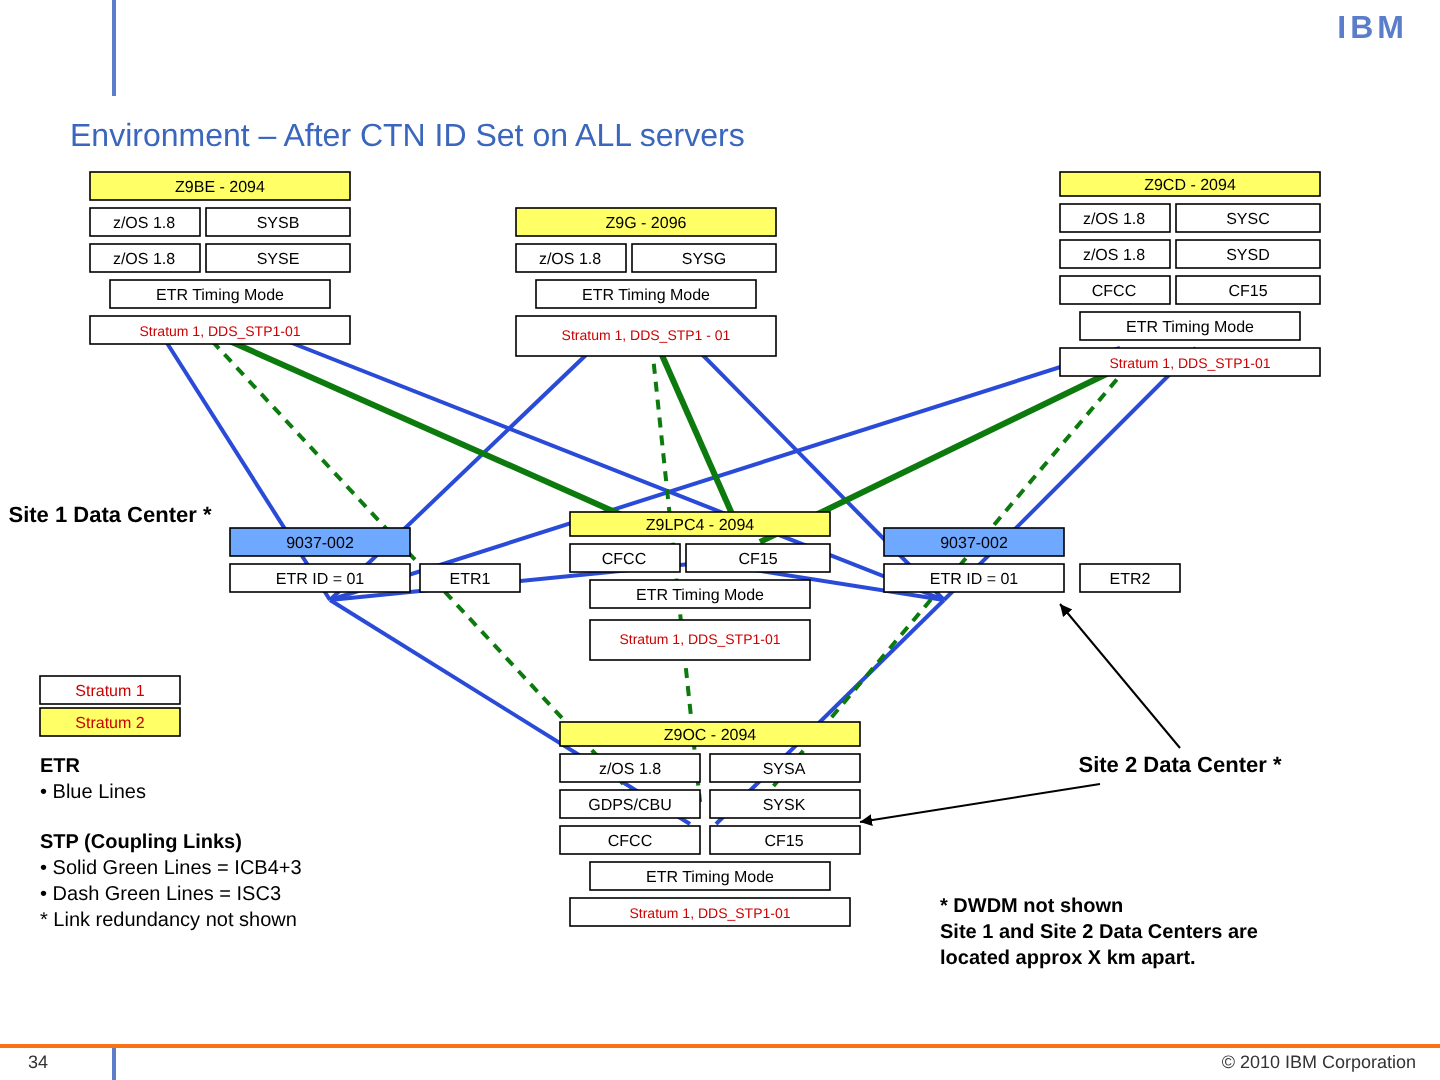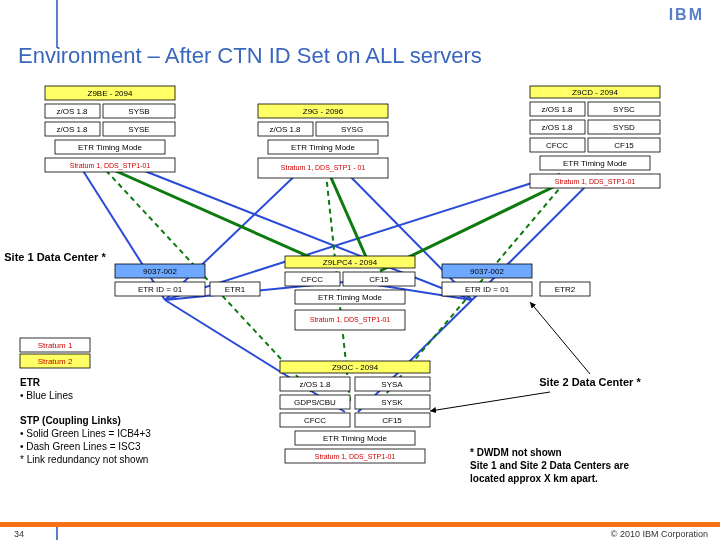--- a/index.html
+++ b/index.html
@@ -1,21 +1,21 @@
 <!DOCTYPE html>
 <html><head>
 <meta charset="utf-8">
 <style>
   * { box-sizing: border-box; }
   body { margin:0; font-family:Arial,Helvetica,sans-serif; background:#fff; width:720px; height:540px; position:relative; overflow:hidden; }
   .rule-top { position:absolute; left:56px; top:0; width:2px; height:48px; background:#5a7ec9; }
   .rule-bot { position:absolute; left:56px; bottom:0; width:2px; height:18px; background:#5a7ec9; }
   .logo { position:absolute; right:16px; top:6px; font-weight:900; letter-spacing:2px; font-size:16px; color:#5a7ec9;text-align:right; }
-  h1.title { position:absolute; left:18px; top:43px; font-size:22px; font-weight:400; color:#3a67bd; margin:0; }
-  .footer { position:absolute; bottom:2px; left:0; right:0; height:16px; border-top:5px solid #f97316; font-size:9px; color:#333; }
+  h1.title { position:absolute; left:18px; top:43px; font-size:16px; font-weight:400; color:#3a67bd; margin:17px; }
+  .footer { position:absolute; bottom:2px; left:0; right:0; height:16px; border-top:2px solid #f97316; font-size:9px; color:#333; }
   .footer .pg { position:absolute; left:14px; top:2px; }
   .footer .cp { position:absolute; right:12px; top:2px; }
   svg.dia { position:absolute; left:0; top:66px; width:720px; height:450px; }
   .bx { fill:#fff; stroke:#000; stroke-width:0.8; }
   .yl { fill:#ffff66; stroke:#000; stroke-width:0.8; }
   .bl { fill:#6fa8ff; stroke:#000; stroke-width:0.8; }
   text { font-family:Arial,sans-serif; }
   .t8 { font-size:8px; }
   .t7 { font-size:7px; }
   .mid { text-anchor:middle; }

